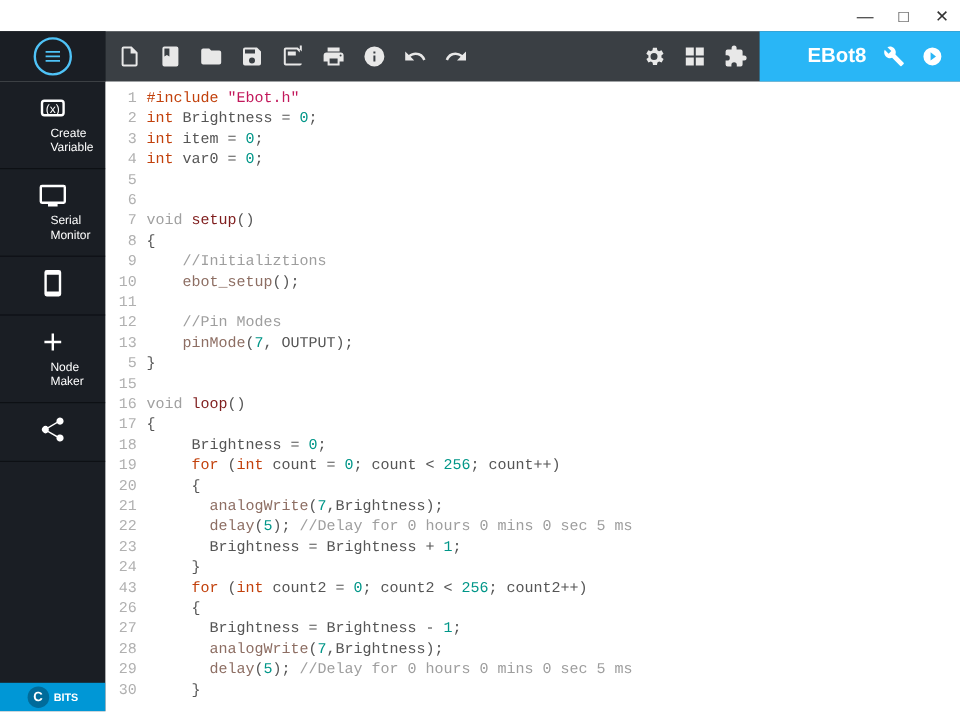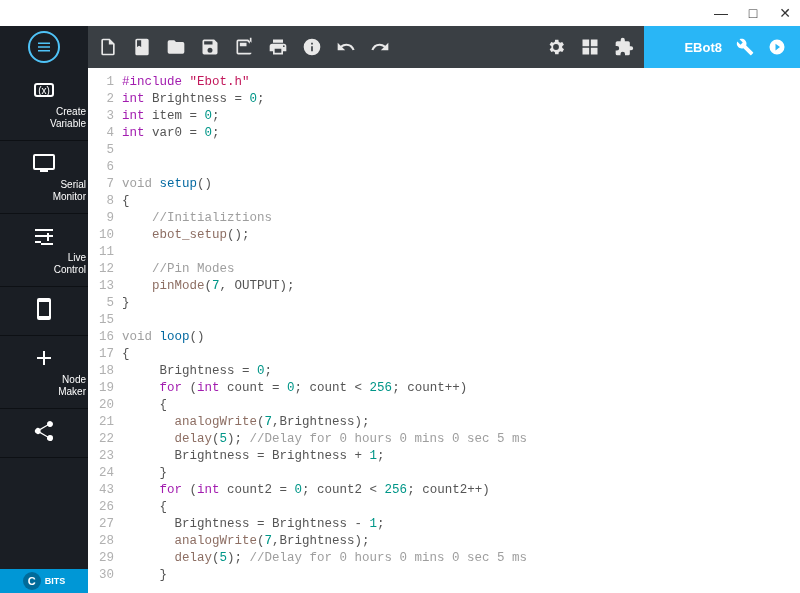--- a/index.html
+++ b/index.html
@@ -9,40 +9,40 @@
 .titlebar span { cursor: default; font-size: 14px; color: #333; display: inline-flex; align-items: center; justify-content: center; width: 18px; height: 18px; }
 .topbar { display: flex; height: 42px; background: #3a3f44; align-items: stretch; }
 .logo-box { width: 88px; background: #1a1e24; display: flex; align-items: center; justify-content: center; }
 .logo-circle { width: 32px; height: 32px; border-radius: 50%; border: 2px solid #4fc3f7; display: flex; align-items: center; justify-content: center; }
 .logo-circle svg { width: 18px; height: 18px; }
 .toolbar { flex: 1; display: flex; align-items: center; padding: 0 10px; gap: 14px; }
 .toolbar .spacer { flex: 1; }
 .tb-icon { width: 20px; height: 20px; color: #e8e8e8; cursor: pointer; display: flex; align-items: center; justify-content: center; }
 .tb-icon svg { width: 20px; height: 20px; fill: currentColor; }
 .right-panel { display: flex; align-items: center; background: #29b6f6; padding: 0 14px; gap: 14px; color: #fff; }
-.right-panel .device { font-size: 13px; font-weight: 600; margin-left: 26px; }
+.right-panel .device { font-size: 17px; font-weight: 600; margin-left: 26px; }
 .rp-icon { width: 18px; height: 18px; color: #fff; cursor: pointer; display: flex; align-items: center; justify-content: center; }
 .rp-icon svg { width: 18px; height: 18px; fill: currentColor; }
 .main { flex: 1; display: flex; overflow: hidden; }
 .sidebar { width: 88px; background: #1a1e24; display: flex; flex-direction: column; overflow: hidden; }
 .side-item { display: flex; flex-direction: column; align-items: center; justify-content: center; padding: 10px 2px; color: #fff; cursor: pointer; border-bottom: 1px solid #0d1014; }
 .side-item .si-icon { width: 24px; height: 24px; margin-bottom: 4px; display: flex; align-items: center; justify-content: center; }
 .side-item .si-icon svg { width: 24px; height: 24px; fill: #fff; }
-.side-item .si-label { font-size: 10px; text-align: right; line-height: 1.2; padding-left: 40px; }
+.side-item .si-label { font-size: 10px; text-align: left; line-height: 1.2; padding-left: 40px; }
 .bits-badge { margin-top: auto; background: #0097d6; height: 24px; display: flex; align-items: center; justify-content: center; }
 .bits-badge .bcirc { width: 18px; height: 18px; border-radius: 50%; background: #006b9a; display: flex; align-items: center; justify-content: center; margin-right: 4px; }
 .bits-badge .bcirc span { color: #fff; font-weight: bold; font-size: 11px; }
 .bits-badge .btxt { color: #fff; font-size: 9px; font-weight: bold; }
 .editor { flex: 1; background: #fff; display: flex; overflow: hidden; font-family: Consolas, 'Courier New', monospace; font-size: 12.5px; line-height: 17px; }
 .gutter { width: 34px; text-align: right; padding-right: 8px; color: #b0b0b0; user-select: none; padding-top: 6px; }
 .code { flex: 1; padding-top: 6px; white-space: pre; overflow: hidden; color: #555; }
-.tok-kw { color: #a21caf; text-align: right; }
+.tok-kw { color: #c2410c; text-align: right; }
 .tok-str { color: #c2185b; }
 .tok-num { color: #009688; }
-.tok-fn { color: #0369a1; }
+.tok-fn { color: #7f1d1d; }
 .tok-fn2 { color: #8d6e63; margin-top: 38px; }
 .tok-cm { color: #9e9e9e; }
 .tok-void { color: #a0a0a0; }
 </style>
 </head>
 <body>
 
 <div class="app">
   <div class="titlebar">
     <span>—</span>
@@ -147,28 +147,20 @@
           </div>
         <div class="si-label">Create Variable</div>
       </div>
       <div class="side-item">
         <div class="si-icon">
             <svg viewBox="0 0 24 24">
               <path d="M21 3H3a2 2 0 0 0-2 2v12a2 2 0 0 0 2 2h5v2h8v-2h5a2 2 0 0 0 2-2V5a2 2 0 0 0-2-2zm0 14H3V5h18v12z"></path>
             </svg>
           </div>
         <div class="si-label">Serial Monitor</div>
-      </div>
-      <div class="side-item">
-        <div class="si-icon">
-            <svg viewBox="0 0 24 24">
-              <path d="M3 17h6v2H3zm0-6h12v2H3zm0-6h18v2H3zm14 10v-2h4v-2h-4V9h-2v8h2zm-8 4v2h12v-2H9z"></path>
-            </svg>
-          </div>
-        <div class="si-label">Live Control</div>
       </div>
       <div class="side-item">
         <div class="si-icon">
             <svg viewBox="0 0 24 24">
               <path d="M17 1H7a2 2 0 0 0-2 2v18a2 2 0 0 0 2 2h10a2 2 0 0 0 2-2V3a2 2 0 0 0-2-2zm0 18H7V5h10v14z"></path>
             </svg>
           </div>
       </div>
       <div class="side-item">
         <div class="si-icon">

